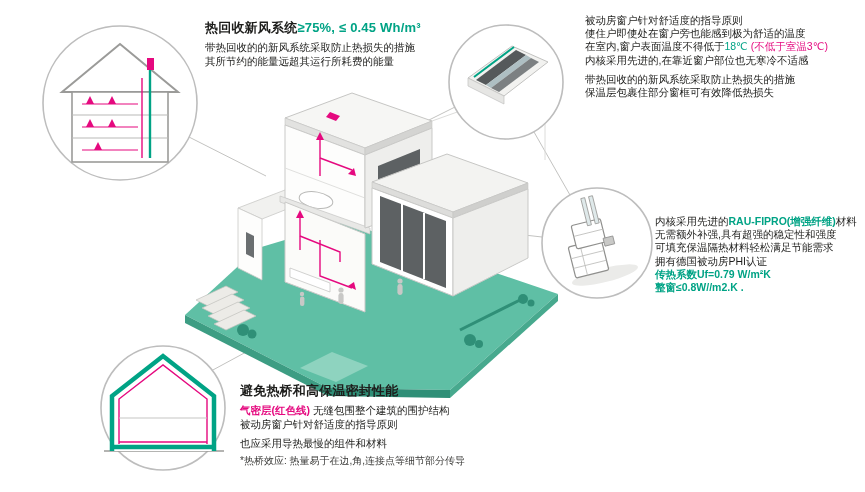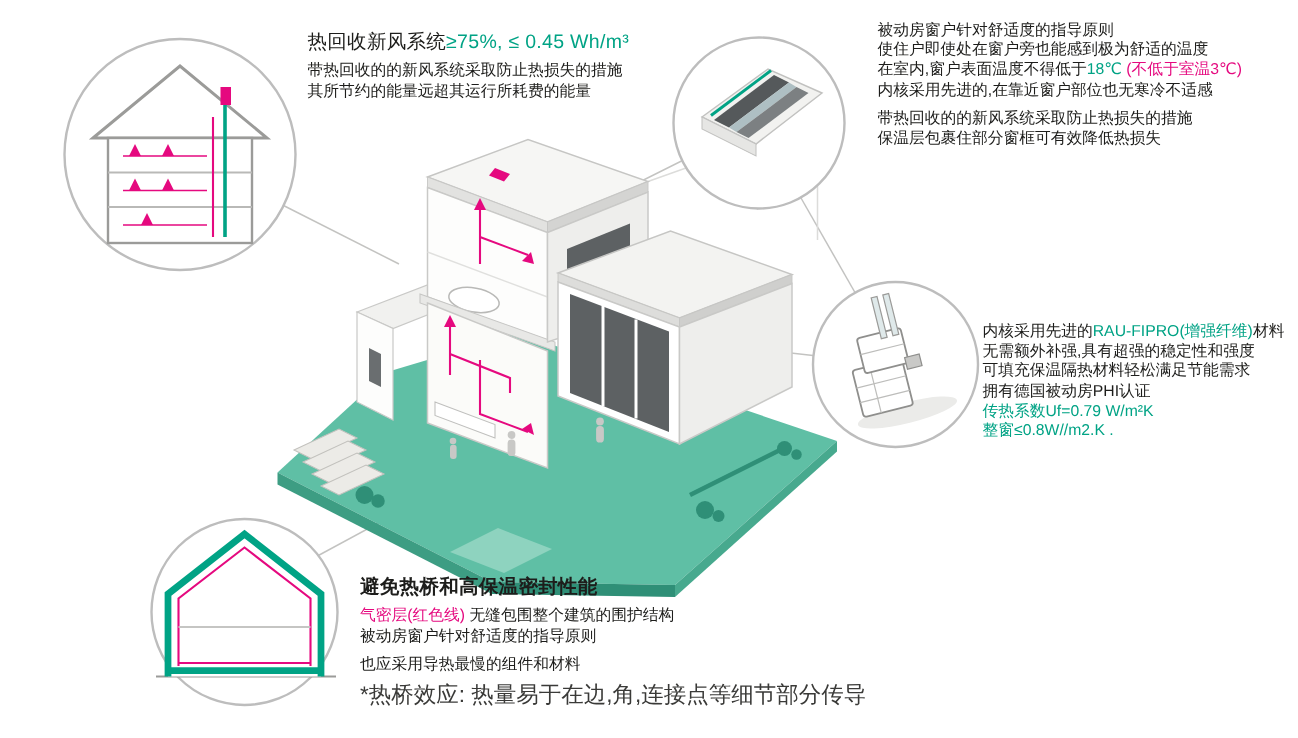--- a/index.html
+++ b/index.html
@@ -6,23 +6,23 @@
   html,body{background:#ffffff}
   body{
     width:865px;height:492px;position:relative;overflow:hidden;
     font-family:"Liberation Sans","DejaVu Sans",sans-serif;color:#1d1d1b;
   }
   svg.scene{position:absolute;left:0;top:0}
   .tb{position:absolute;font-size:10.5px;line-height:1.26;color:#1d1d1b}
   .hd{font-size:13px;font-weight:bold;margin-bottom:5px;letter-spacing:0.2px}
   .teal{color:#00A385}
   .pink{color:#E5097F}
-  .b{font-weight:normal}
+  .b{font-weight:bold}
   .gap{height:6px}
-  .note{font-size:15px;margin-top:5px;color:#3a3a38}
+  .note{font-size:10px;margin-top:5px;color:#3a3a38}
 </style>
 </head>
 <body>
 
 <svg class="scene" width="865" height="492" viewBox="0 0 865 492">
 
   <g stroke="#c3c3c1" stroke-width="1" fill="none">
     <line x1="189" y1="137" x2="266" y2="176"></line>
     <line x1="455" y1="107" x2="409" y2="130"></line>
     <line x1="534" y1="132" x2="570" y2="195"></line>

